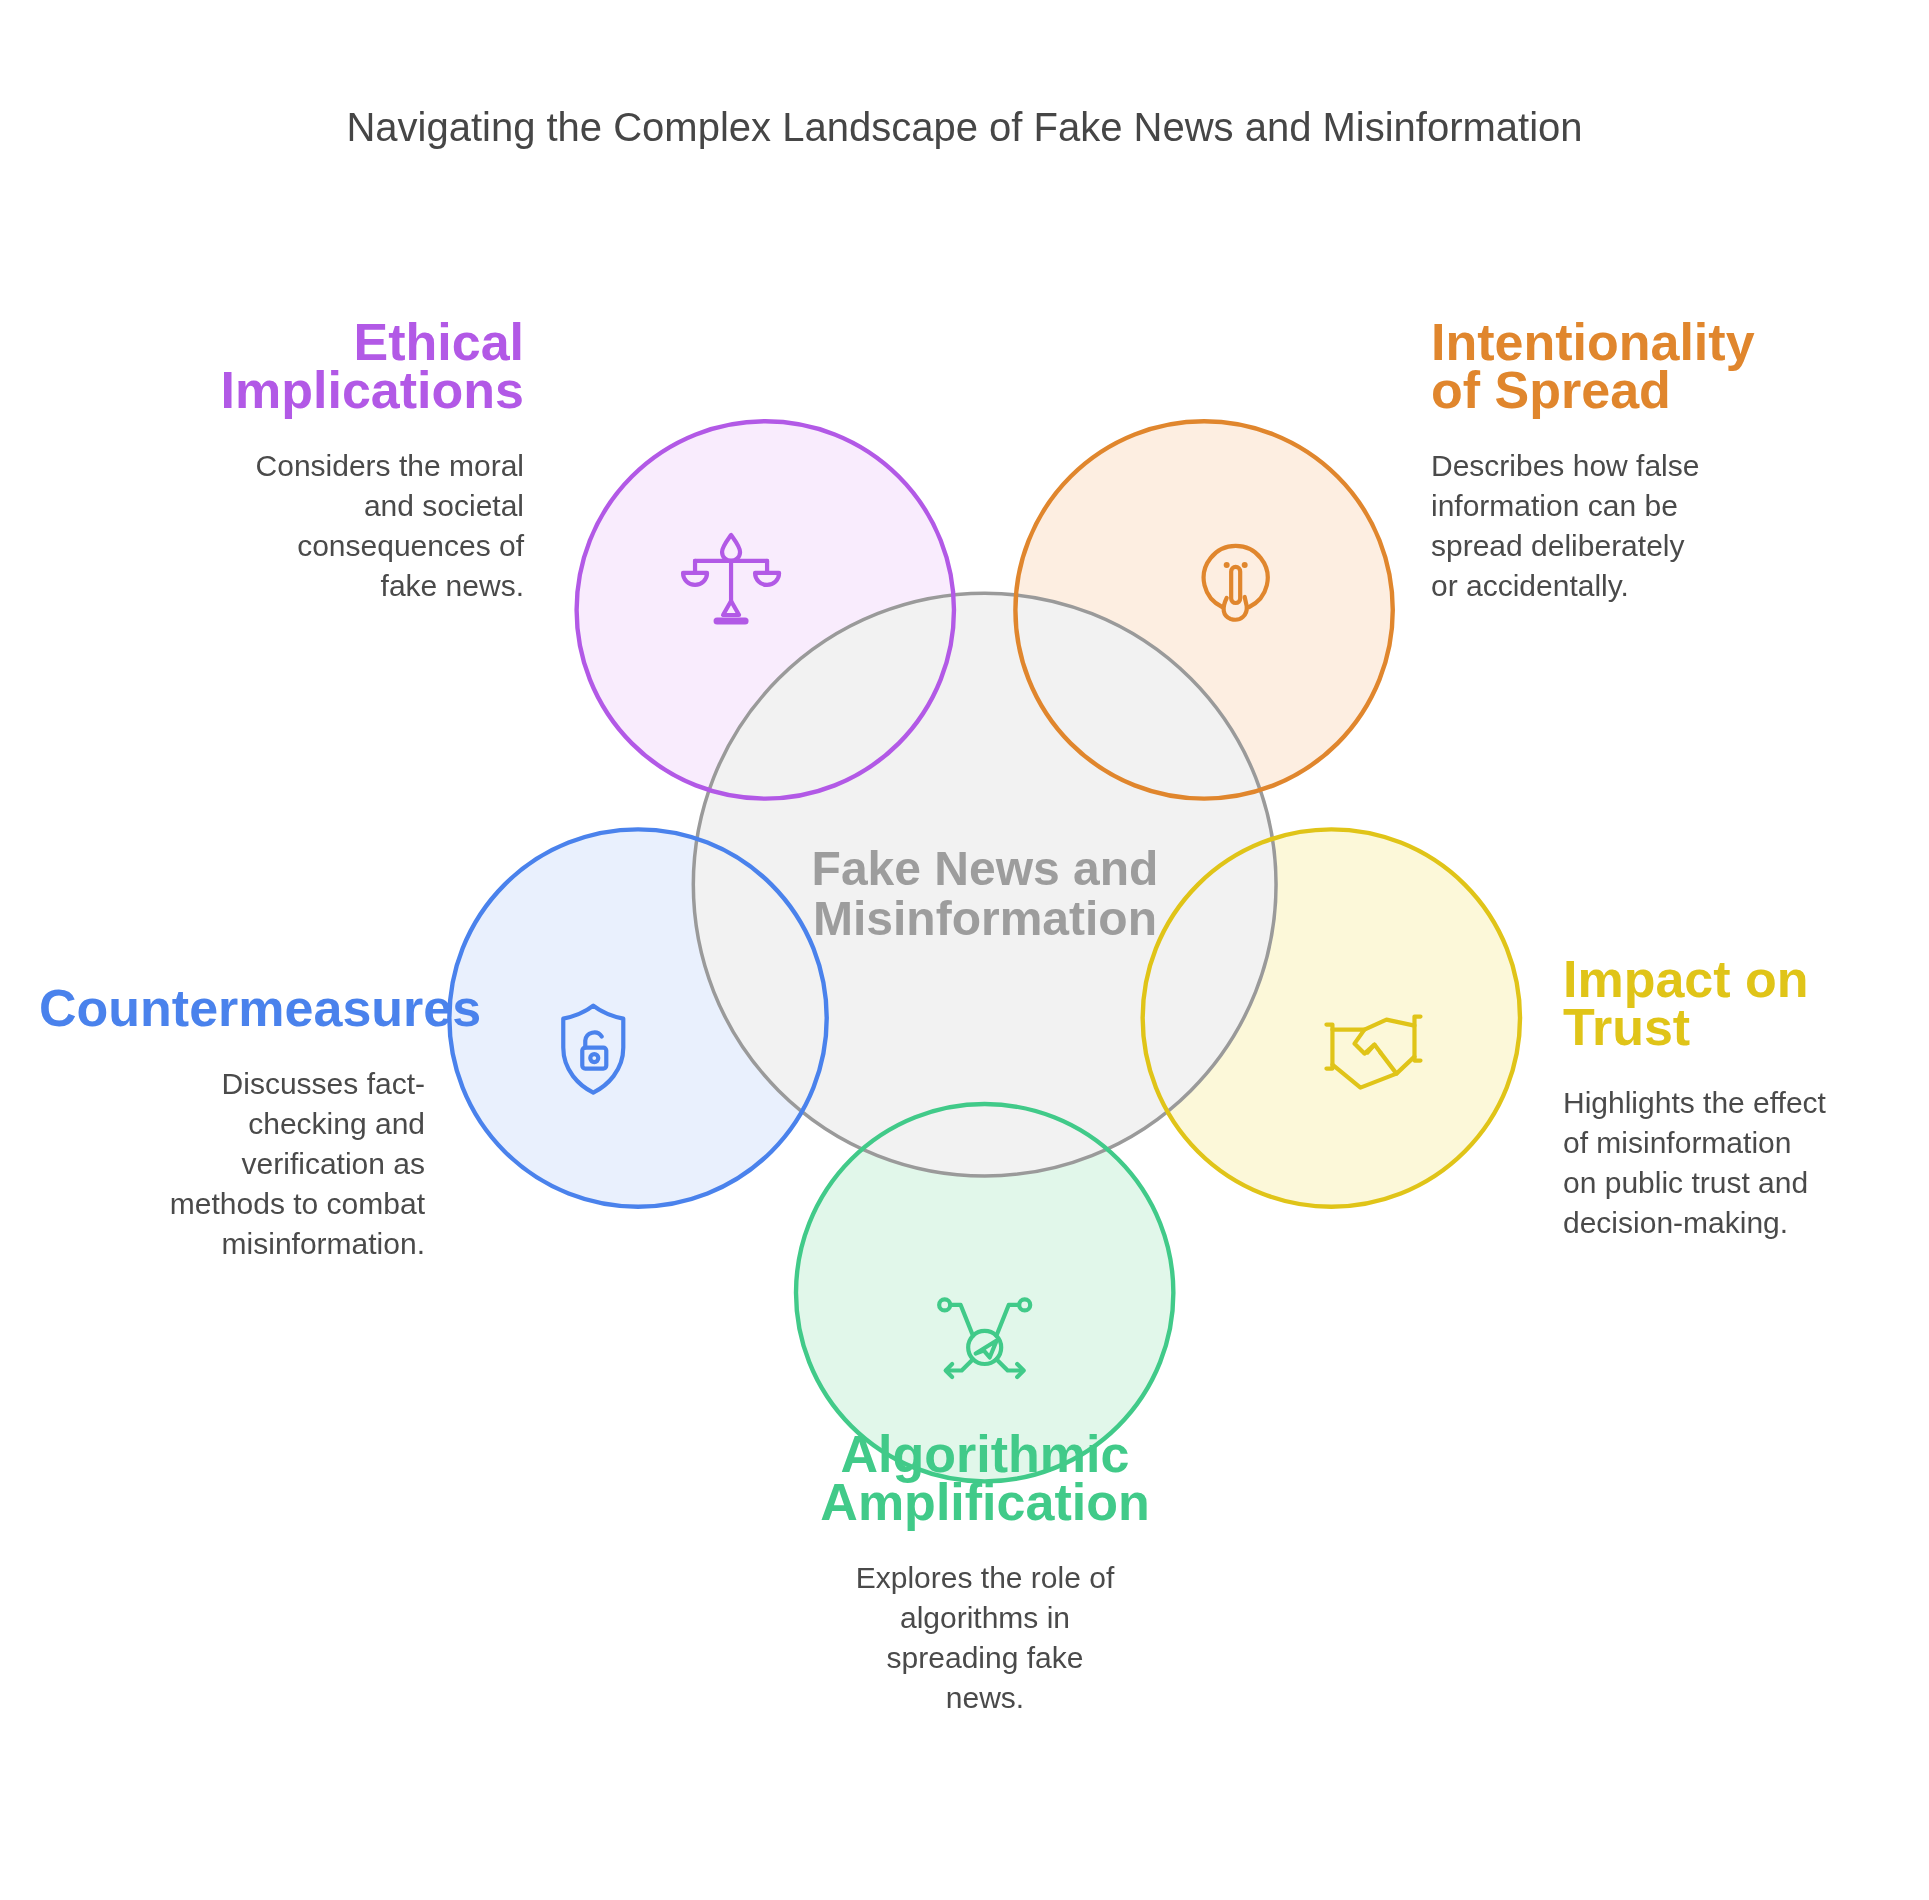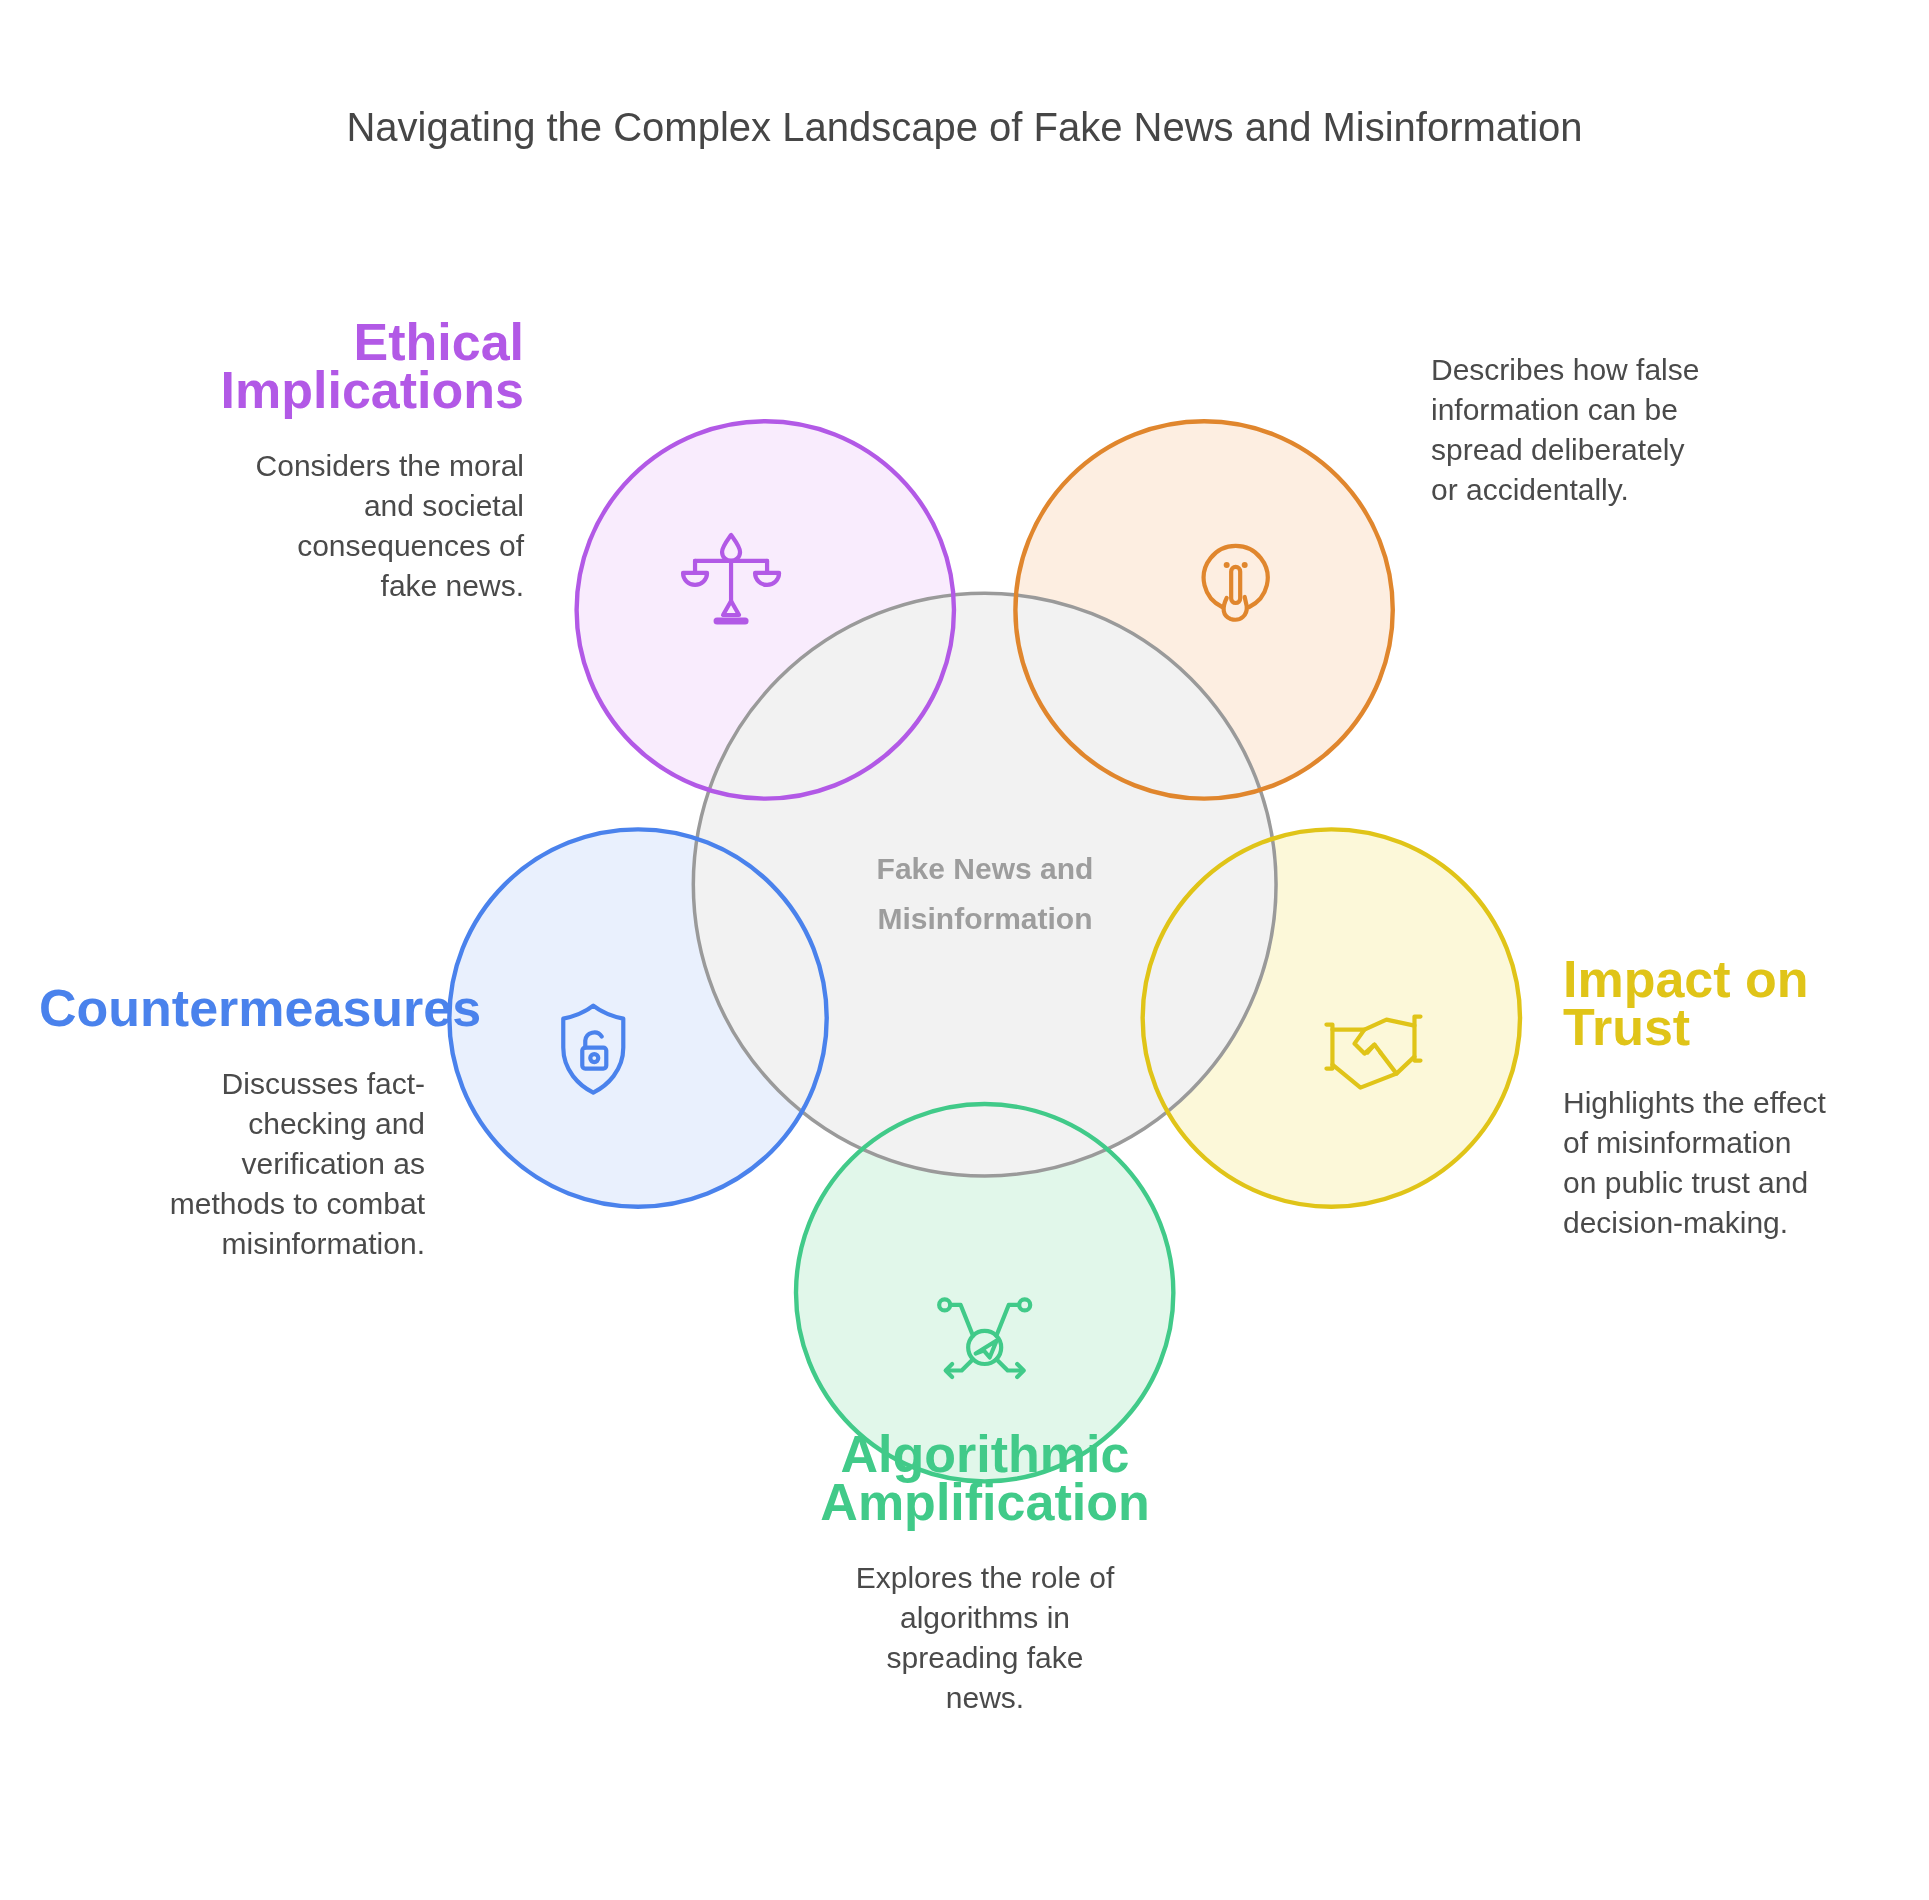--- a/index.html
+++ b/index.html
@@ -56,21 +56,21 @@
   .label-counter   { top: 939px; right: 1504px; width: 386px; }
   .label-impact    { top: 939px; left: 1563px;  width: 360px; margin-top: 16px; }
   .label-algorithm { top: 1430px; left: 757px;   width: 456px; }
 
   .center-label {
     position: absolute;
     top: 844px;
     left: 678px;
     width: 614px;
     text-align: center;
-    font-size: 30px;
+    font-size: 48px;
     font-weight: 700;
     line-height: 50px;
     color: var(--center-text);
     white-space: pre-line;
   }
 
   svg.diagram { position: absolute; top: 0; left: 0; }
 
   .fill-purple { fill: var(--purple-fill); }
   .fill-orange { fill: var(--orange-fill); }
@@ -178,20 +178,22 @@
   <div class="node-label label-ethical align-right">
     <div class="node-heading heading-purple">Ethical
 Implications</div>
     <div class="node-body">Considers the moral
 and societal
 consequences of
 fake news.</div>
   </div>
 
   <div class="node-label label-intent align-left">
+    <div class="node-heading heading-orange">Intentionality
+of Spread</div>
     <div class="node-body">Describes how false
 information can be
 spread deliberately
 or accidentally.</div>
   </div>
 
   <div class="node-label label-counter align-right">
     <div class="node-heading heading-blue">Countermeasures</div>
     <div class="node-body">Discusses fact-
 checking and

